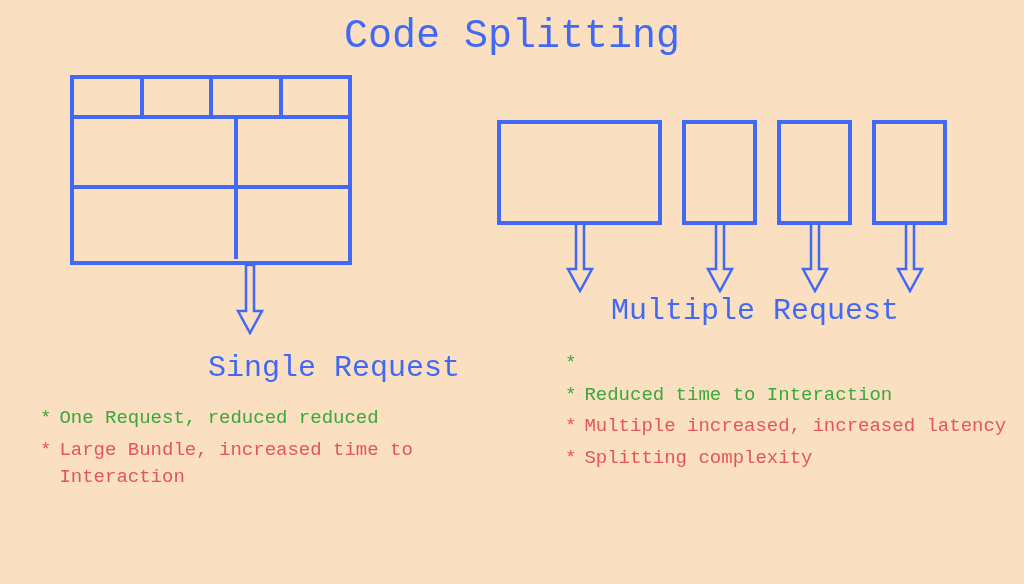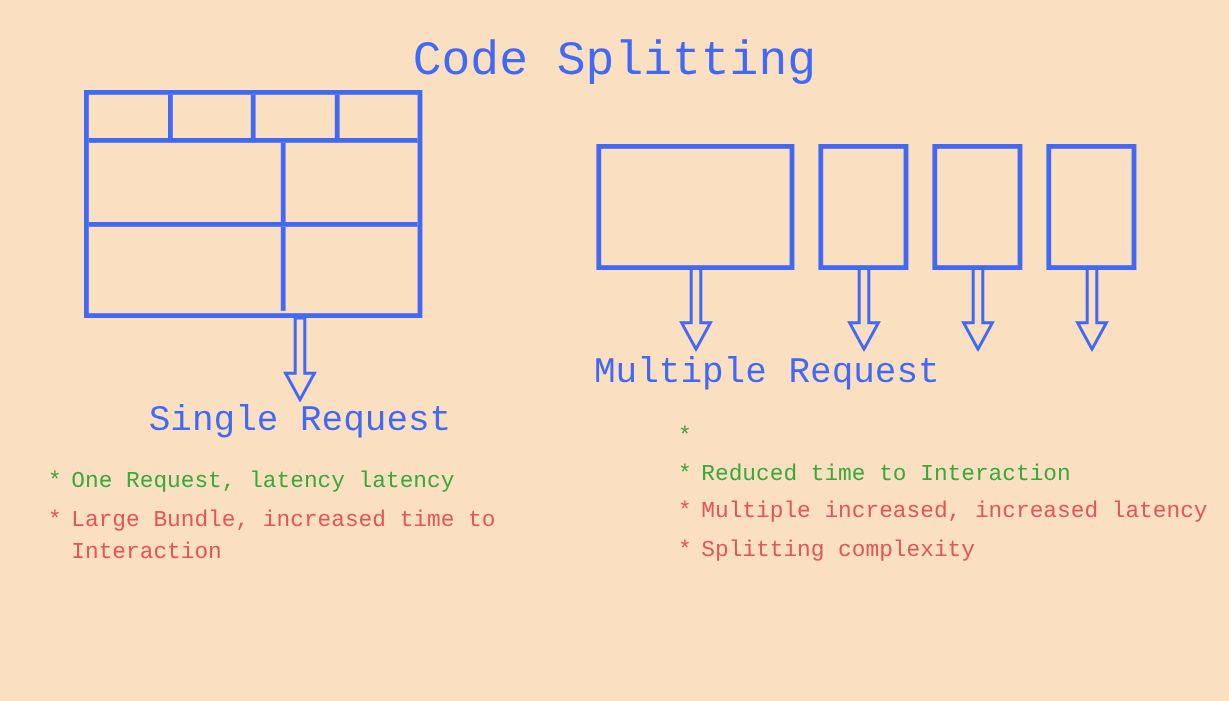--- a/index.html
+++ b/index.html
@@ -12,21 +12,20 @@
       position: relative;
     }
     .title {
       position: absolute;
       top: 14px;
       left: 50%;
       transform: translateX(-50%);
       color: #4169f5;
       font-size: 40px;
       font-weight: normal;
-      margin-top: 16px;
     }
     .left-col {
       position: absolute;
       left: 40px;
       top: 75px;
       width: 420px;
     }
     .right-col {
       position: absolute;
       left: 495px;
@@ -69,22 +68,22 @@
       position: relative;
       margin: 0 auto;
     }
     .arrow-down svg {
       display: block;
     }
 
     .heading {
       color: #4169f5;
       font-size: 30px;
-      text-align: center;
-      margin-top: 4px;
+      text-align: right;
+      margin-top: 21px;
       font-weight: normal;
     }
 
     .points {
       margin-top: 20px;
       font-size: 19px;
       line-height: 1.45;
     }
     .point { display: flex; margin-bottom: 4px; }
     .ast { margin-right: 8px; }
@@ -109,21 +108,21 @@
       background: transparent;
     }
     .chunk-large { width: 165px; height: 105px; }
     .chunk-small { width: 75px; height: 105px; }
     .chunk .arrow-down { margin-top: -2px; }
 
     .right-heading {
       margin-top: 6px;
       color: #4169f5;
       font-size: 30px;
-      text-align: left;
+      text-align: center;
       font-weight: normal;
     }
     .right-points {
       margin-top: 22px;
       margin-left: 70px;
     }
   </style>
 </head>
 <body>
 
@@ -148,21 +147,21 @@
   </div>
   <div class="arrow-down">
     <svg width="30" height="70" viewBox="0 0 30 70">
       <path d="M11 0 L11 46 L3 46 L15 68 L27 46 L19 46 L19 0 Z" fill="none" stroke="#4169f5" stroke-width="2.5"></path>
     </svg>
   </div>
   <div class="heading">Single Request</div>
   <div class="points">
     <div class="point green">
       <span class="ast">*</span>
-      <span>One Request, latency latency</span>
+      <span>One Request, reduced reduced</span>
     </div>
     <div class="point red">
       <span class="ast">*</span>
       <span>Large Bundle, increased time to Interaction</span>
     </div>
   </div>
 </div>
 
 <div class="right-col">
   <div class="chunks-row">

